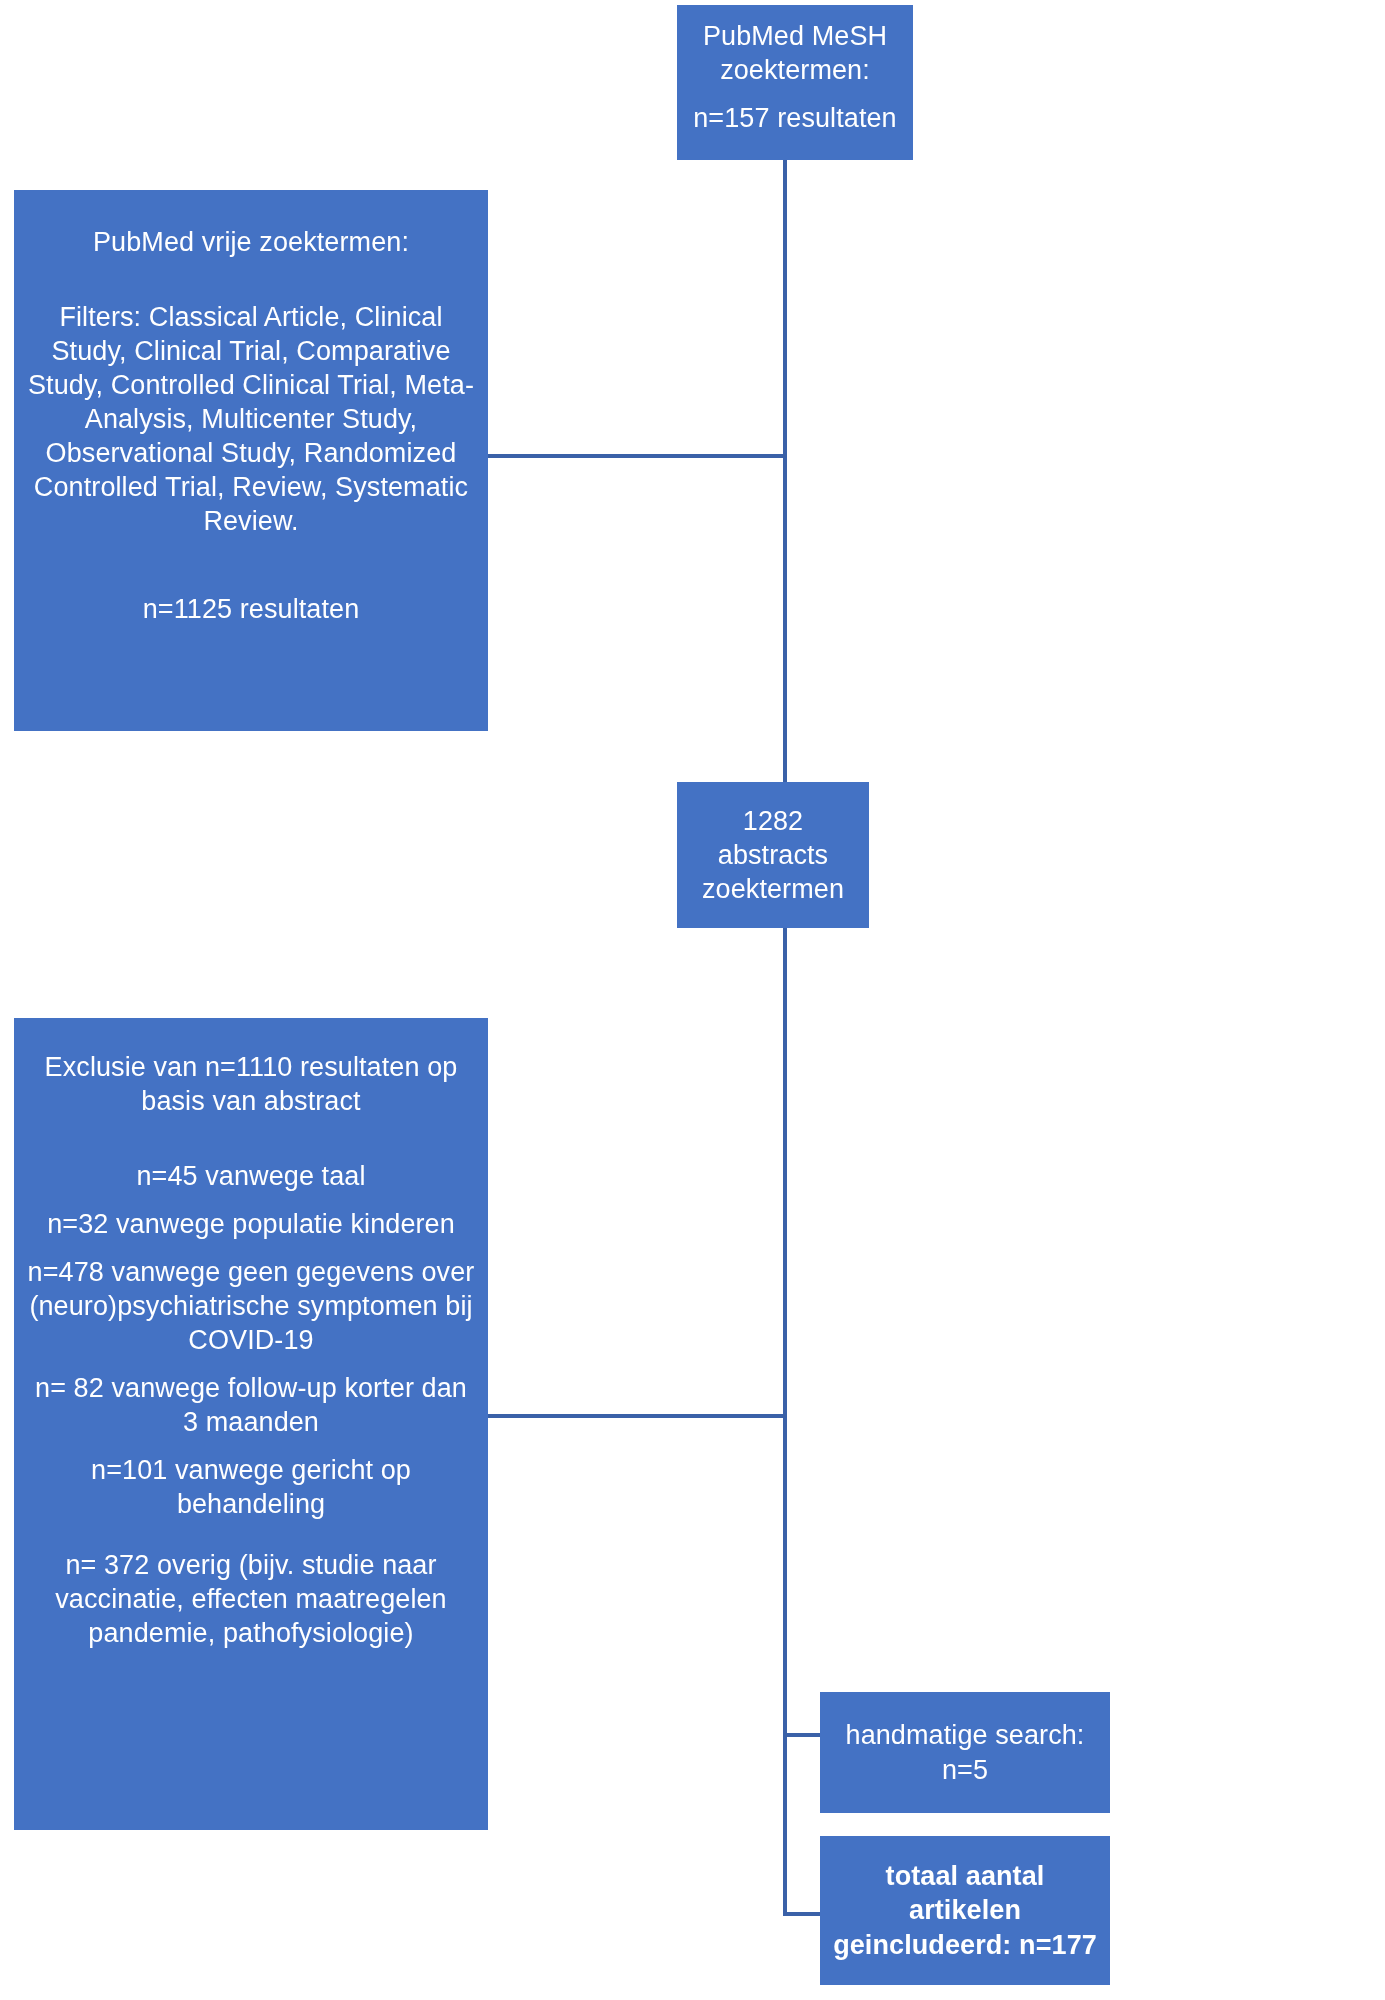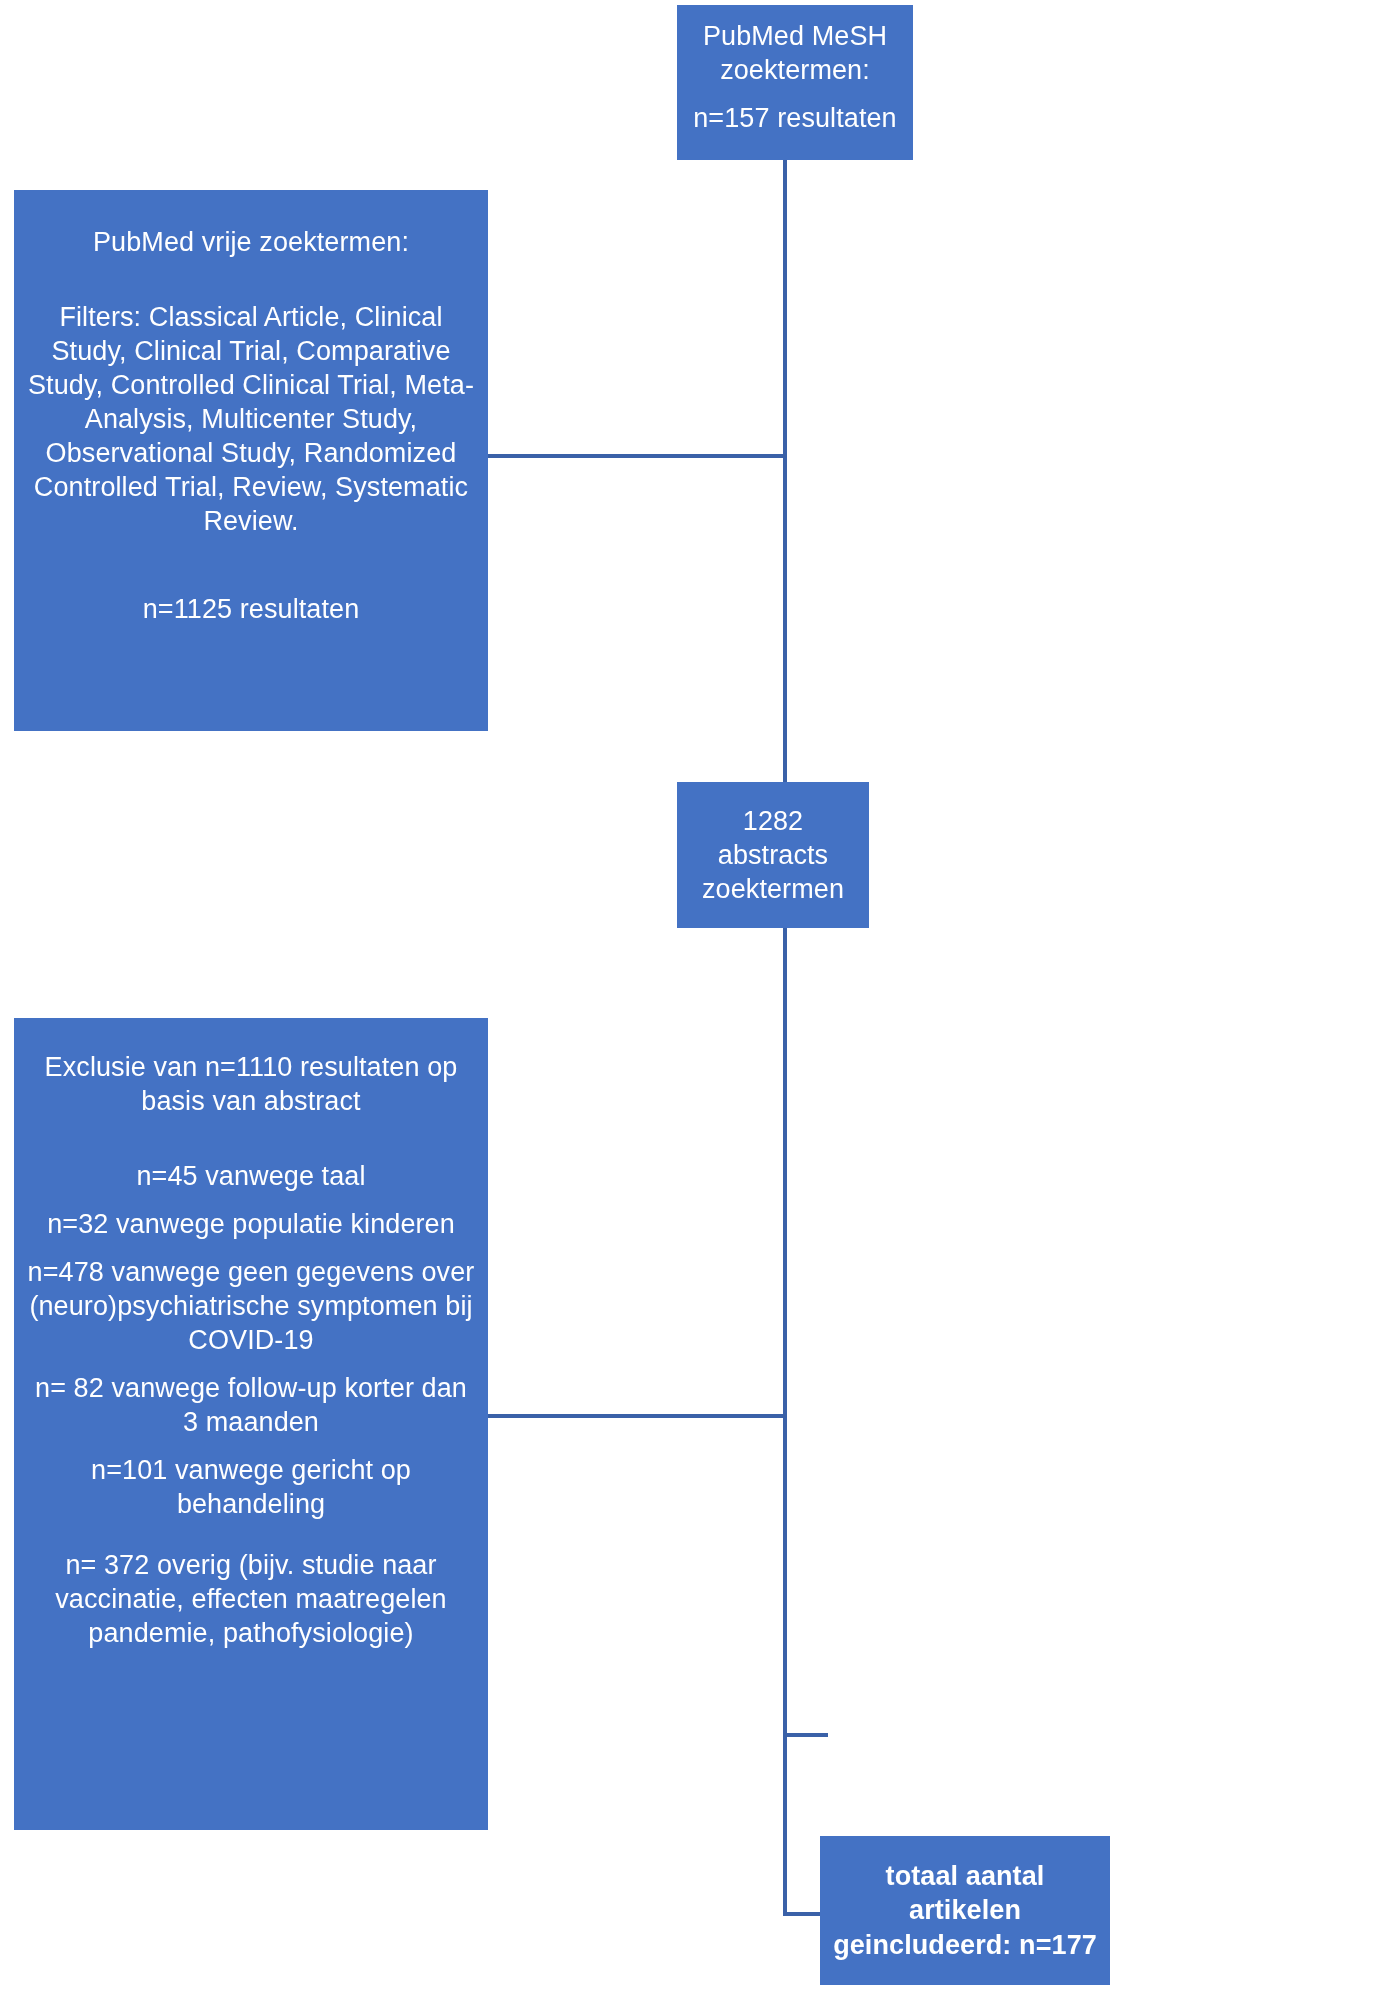--- a/index.html
+++ b/index.html
@@ -132,20 +132,24 @@
     <span class="spacer-sm"></span>
     <p>n=478 vanwege geen gegevens over (neuro)psychiatrische symptomen bij COVID-19</p>
     <span class="spacer-sm"></span>
     <p>n= 82 vanwege follow-up korter dan 3 maanden</p>
     <span class="spacer-sm"></span>
     <p>n=101 vanwege gericht op behandeling</p>
     <span class="spacer"></span>
     <p>n= 372 overig (bijv. studie naar vaccinatie, effecten maatregelen pandemie, pathofysiologie)</p>
   </div>
 
+  <div class="box" id="box-manual">
+    <p>handmatige search:</p>
+    <p>n=5</p>
+  </div>
 
   <div class="box" id="box-total">
     <p>totaal aantal</p>
     <p>artikelen</p>
     <p>geincludeerd: n=177</p>
   </div>
 
 </div>
 
 </body></html>

